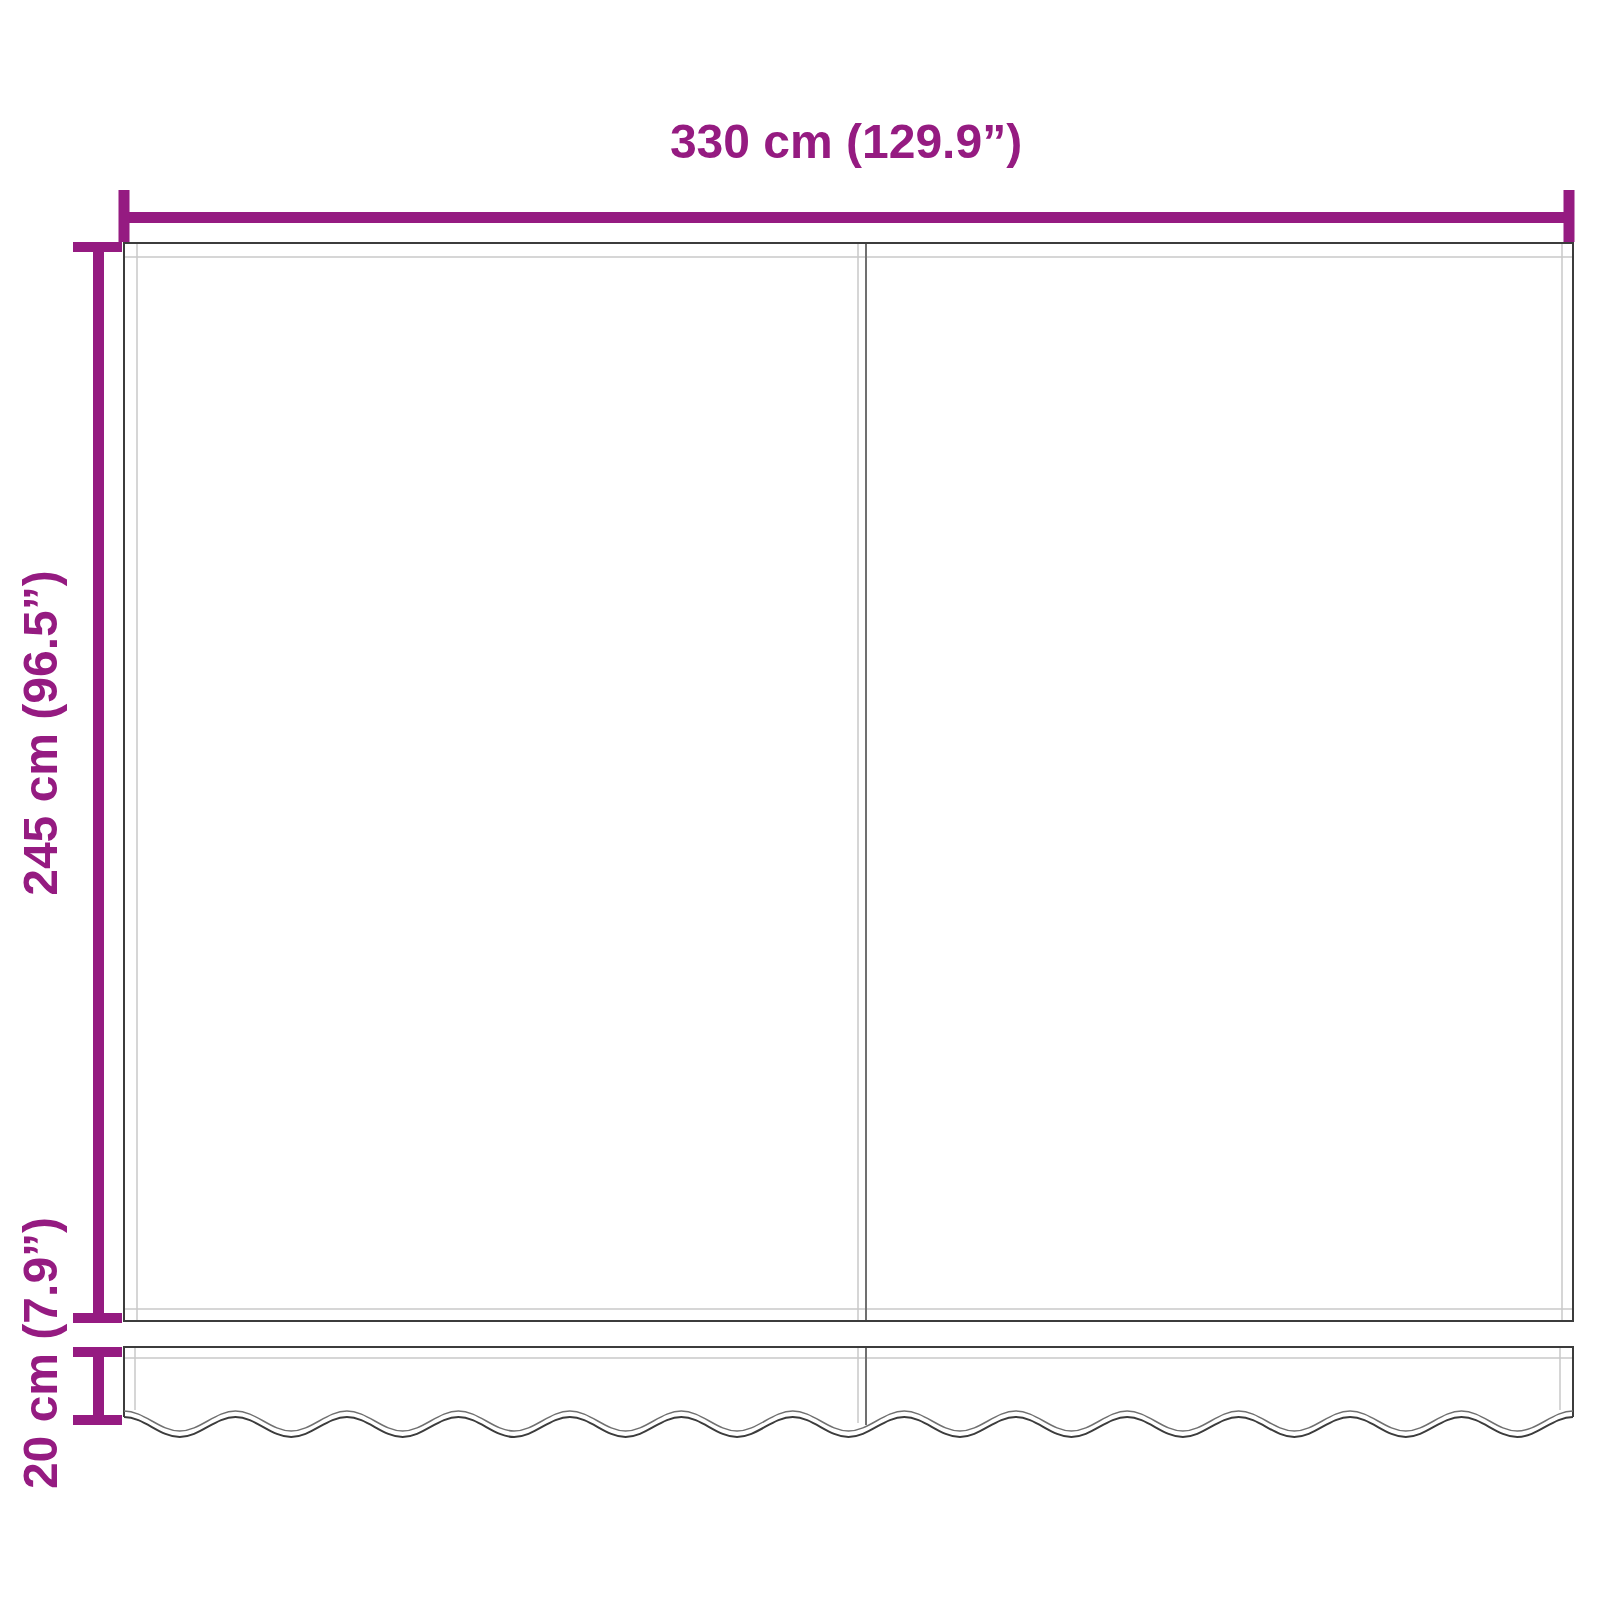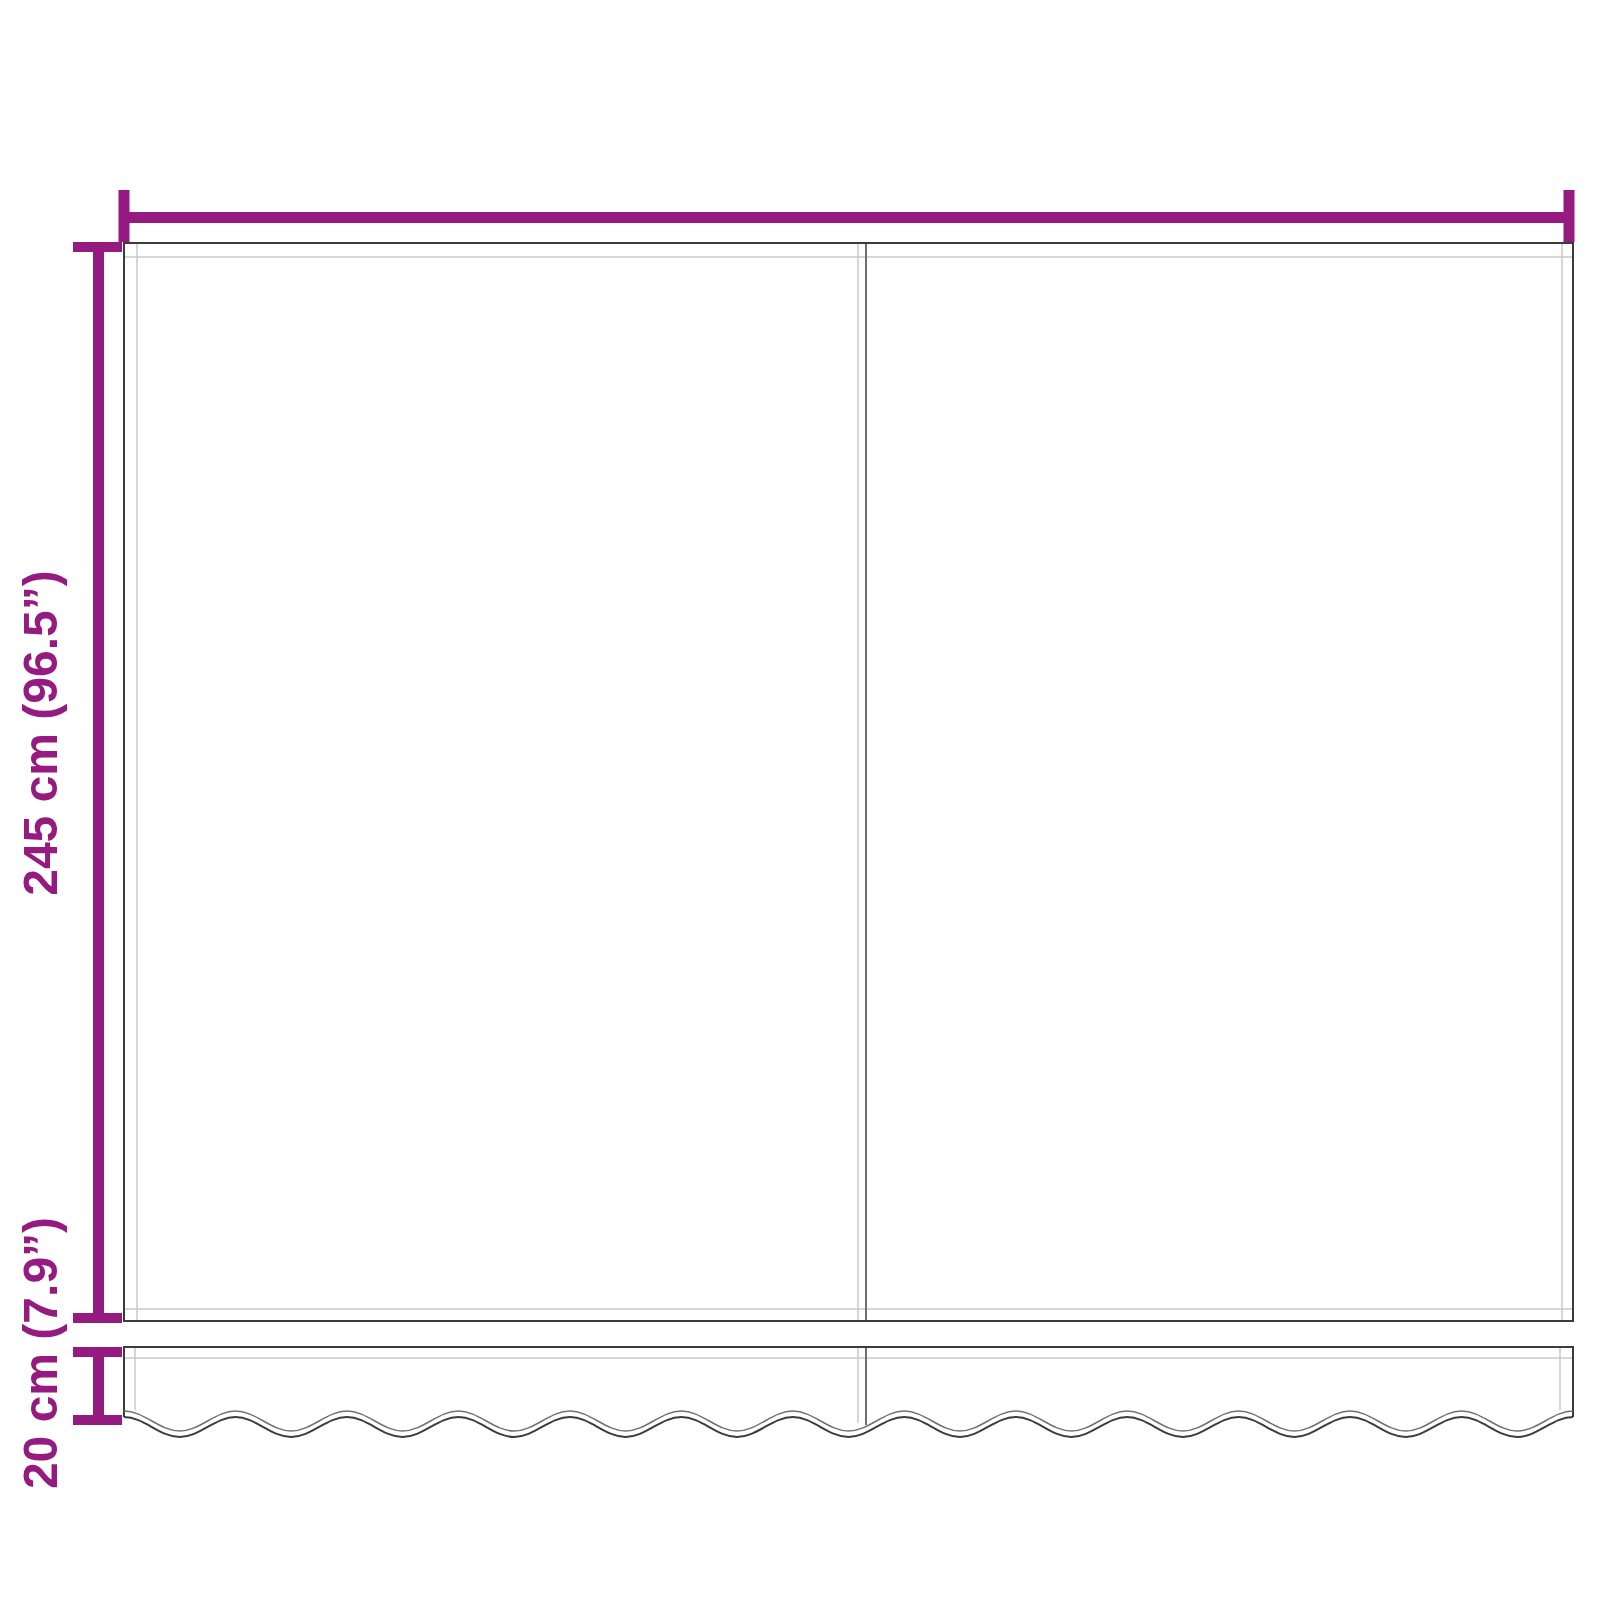--- a/index.html
+++ b/index.html
@@ -83,18 +83,19 @@
     </g>
 
     <g fill="#951B81">
       <rect x="93" y="1352" width="11" height="68"></rect>
       <rect x="73" y="1347" width="49" height="10"></rect>
       <rect x="73" y="1415" width="49" height="10"></rect>
     </g>
 
   </svg>
 
+  <div class="dim-label horiz">330 cm (129.9”)</div>
 
   <div class="dim-label vert h245">245 cm (96.5”)</div>
 
   <div class="dim-label vert h20">20 cm (7.9”)</div>
 
 </div>
 
 </body></html>

